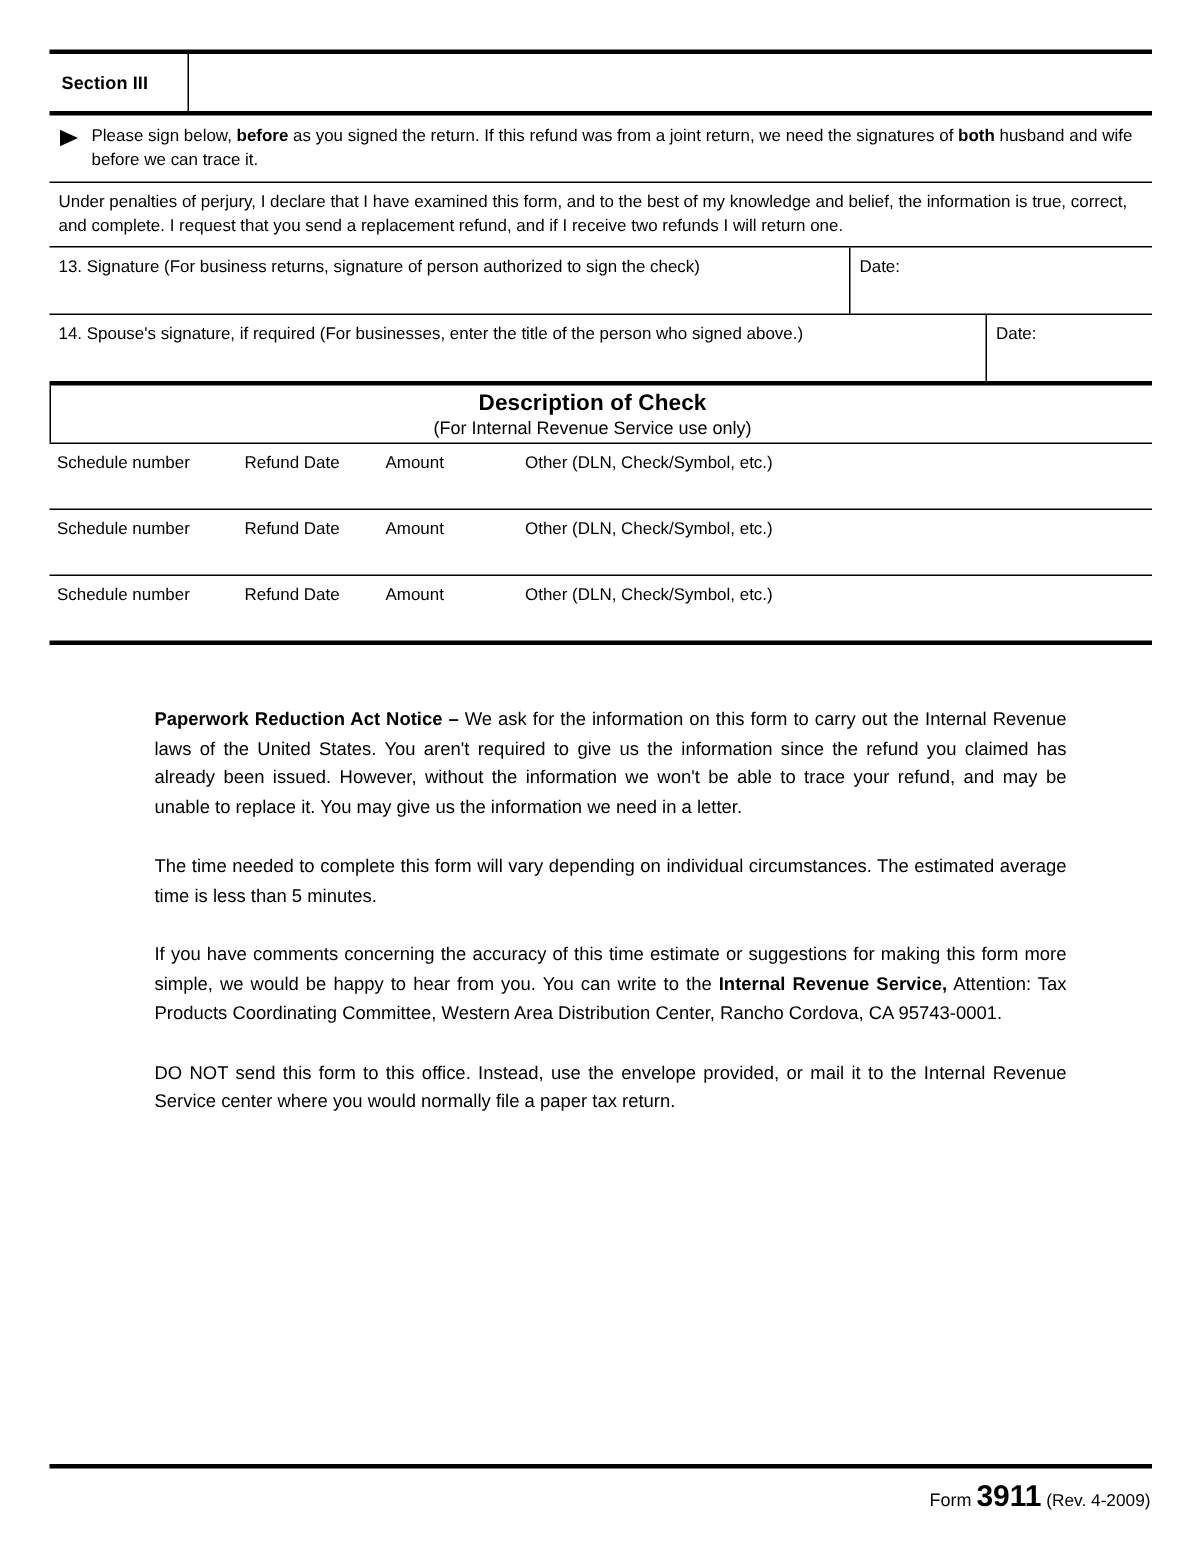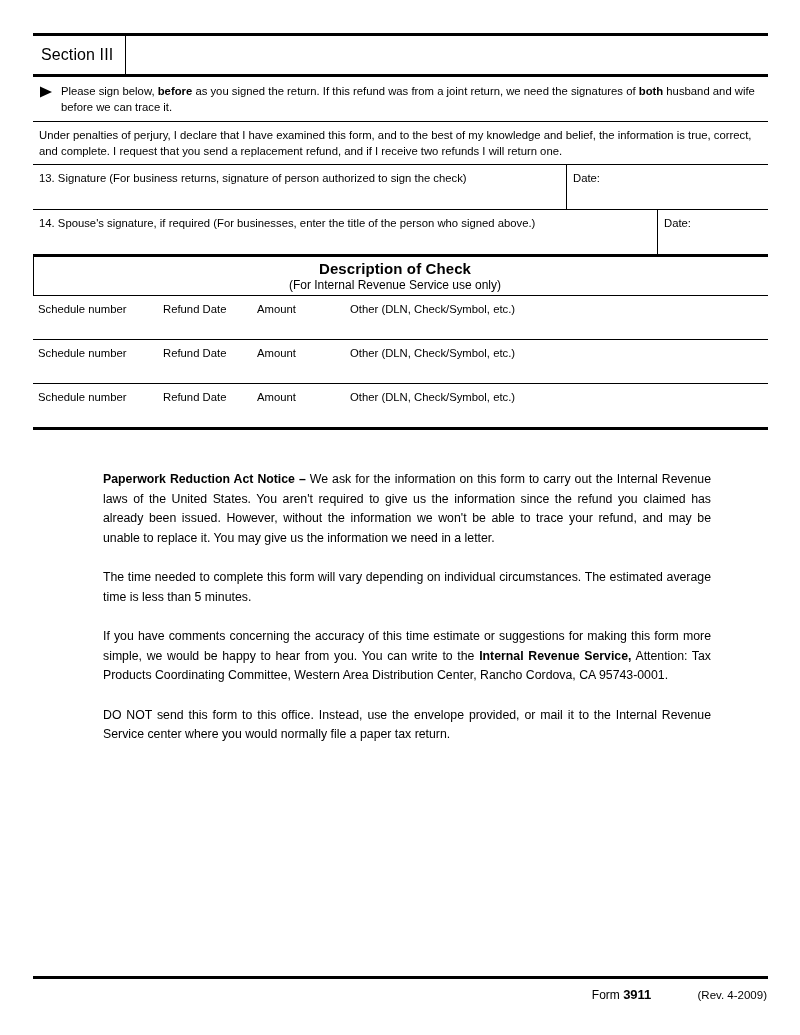--- a/index.html
+++ b/index.html
@@ -45,22 +45,22 @@
   .section-head {
     display: flex;
     align-items: stretch;
     height: 38px;
   }
   .section-head .sect-label {
     width: 92px;
     display: flex;
     align-items: center;
     padding-left: 8px;
-    font-size: 16px;
-    font-weight: normal;
+    font-size: 12px;
+    font-weight: bold;
     letter-spacing: 0.1px;
     box-sizing: border-box;
     text-align: right;
   }
   .section-head .sect-divider {
     width: 0;
     border-left: 1.5px solid #000;
   }
   .section-head .sect-title {
     flex: 1;
@@ -177,24 +177,24 @@
     border-top: 3px solid #000;
   }
   .footer-text {
     position: absolute;
     right: 33px;
     top: 987px;
     font-size: 12px;
     white-space: nowrap;
   }
   .footer-text .fnum {
-    font-size: 13px;
+    font-size: 20px;
     font-weight: bold;
   }
-  .footer-text .frev { font-size: 11.5px; margin-left: 43px; }
+  .footer-text .frev { font-size: 11.5px; }
 </style>
 </head>
 <body>
 
 <div class="page">
 
   <div class="form-block">
 
     <div class="row thick">
       <div class="section-head">

